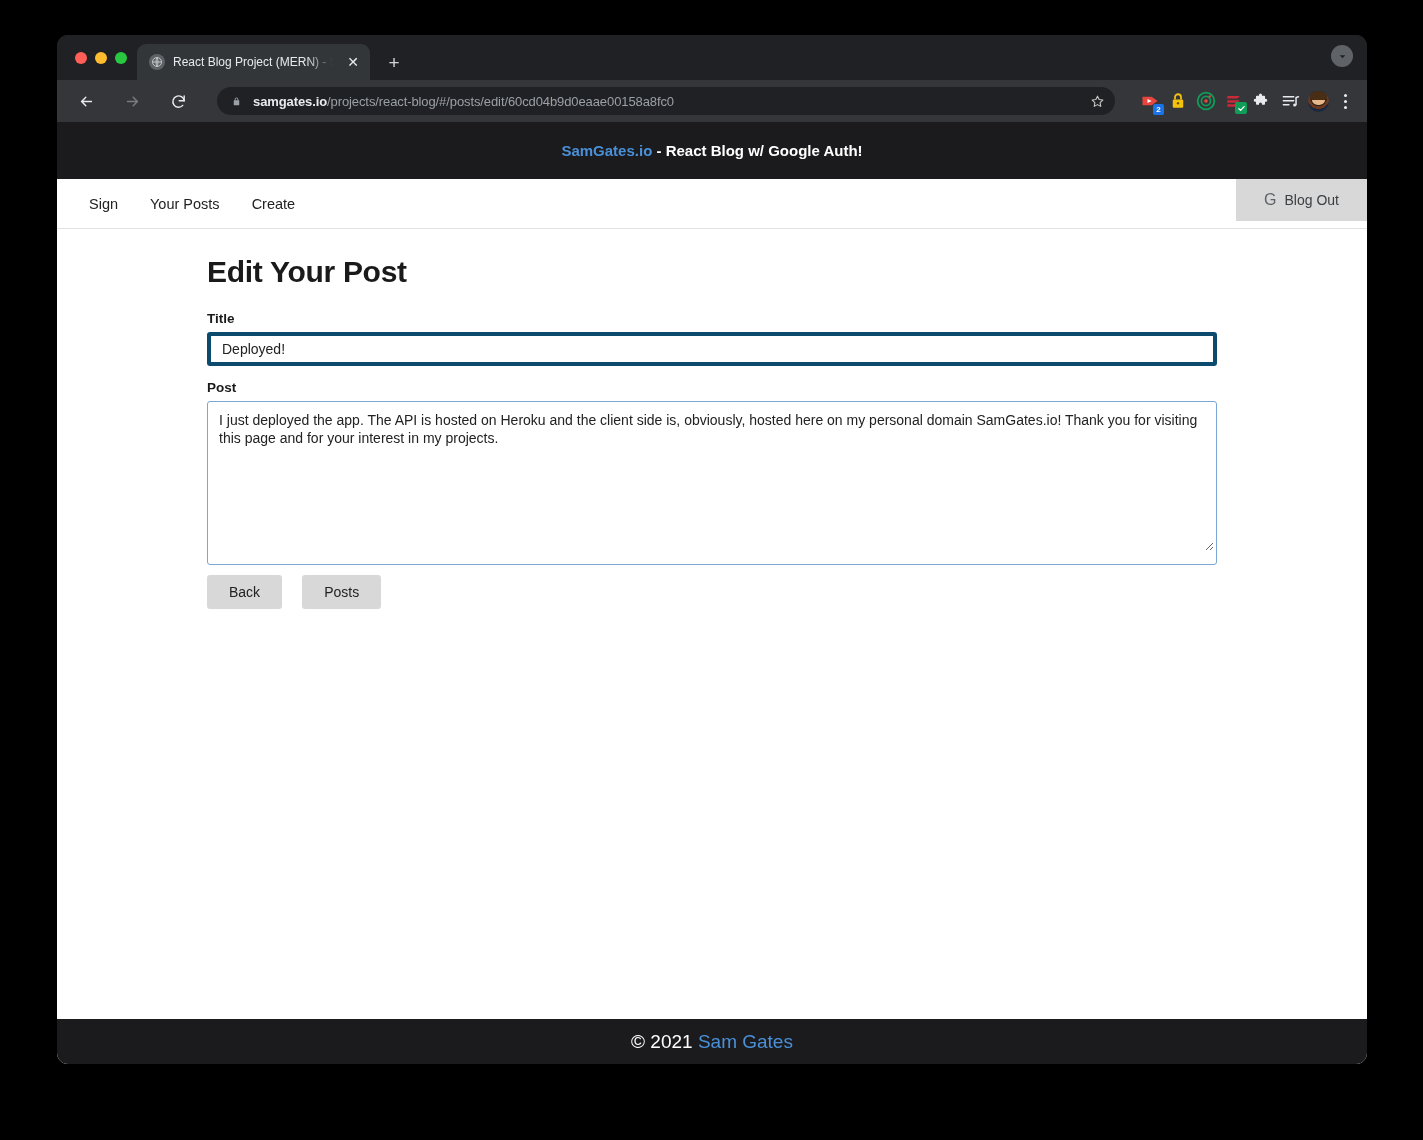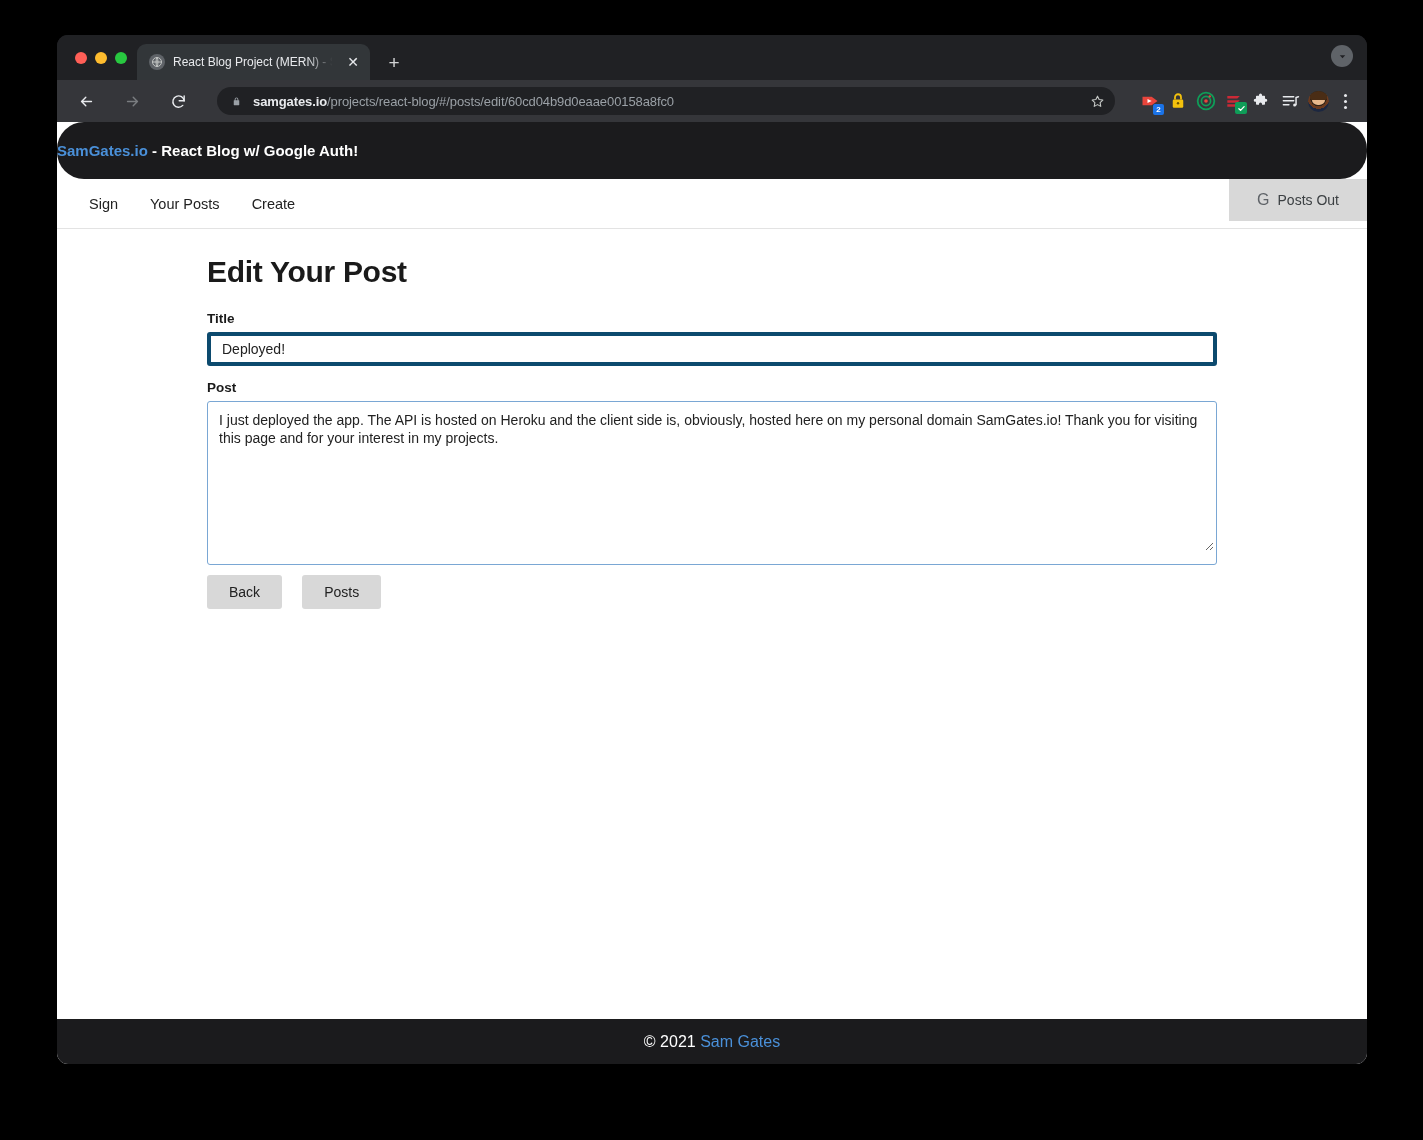--- a/index.html
+++ b/index.html
@@ -214,22 +214,22 @@
     background: #ffffff;
     display: flex;
     flex-direction: column;
     overflow: hidden;
   }
   .site-header {
     background: #1b1b1d;
     height: 57px;
     display: flex;
     align-items: center;
-    flex: none;
-    border-radius: 27px;
+    justify-content: center;
+    flex: none;
   }
   .site-header .brand-title {
     font-size: 15px;
     font-weight: 700;
     color: #ffffff;
   }
   .site-header .brand-title .brand-name { color: #4a90d9; }
 
   .site-nav {
     height: 50px;
@@ -332,21 +332,21 @@
   }
 
   .site-footer {
     background: #1b1b1d;
     height: 45px;
     display: flex;
     align-items: center;
     justify-content: center;
     flex: none;
   }
-  .footer-text { font-size: 16px; color: #ffffff; }
+  .footer-text { font-size: 19px; color: #ffffff; }
   .footer-link { color: #4a90d9; text-decoration: none; }
 </style>
 </head>
 <body>
 
 <div class="browser-window">
 
   <div class="tab-strip">
     <div class="traffic-lights">
       <span class="light red"></span>
@@ -476,21 +476,21 @@
     <div class="site-header">
       <div class="brand-title"><span class="brand-name">SamGates.io</span><span> - React Blog w/ Google Auth!</span></div>
     </div>
 
     <div class="site-nav">
       <a class="nav-link" href="#">Sign</a>
       <a class="nav-link" href="#">Your Posts</a>
       <a class="nav-link" href="#">Create</a>
       <button class="signout-btn">
         <span class="google-g">G</span>
-        <span>Posts Out</span>
+        <span>Blog Out</span>
       </button>
     </div>
 
     <div class="content">
       <h1 class="page-title">Edit Your Post</h1>
 
       <label class="field-label">Title</label>
       <input class="text-input" type="text" value="Deployed!" style="">
 
       <label class="field-label">Post</label>

